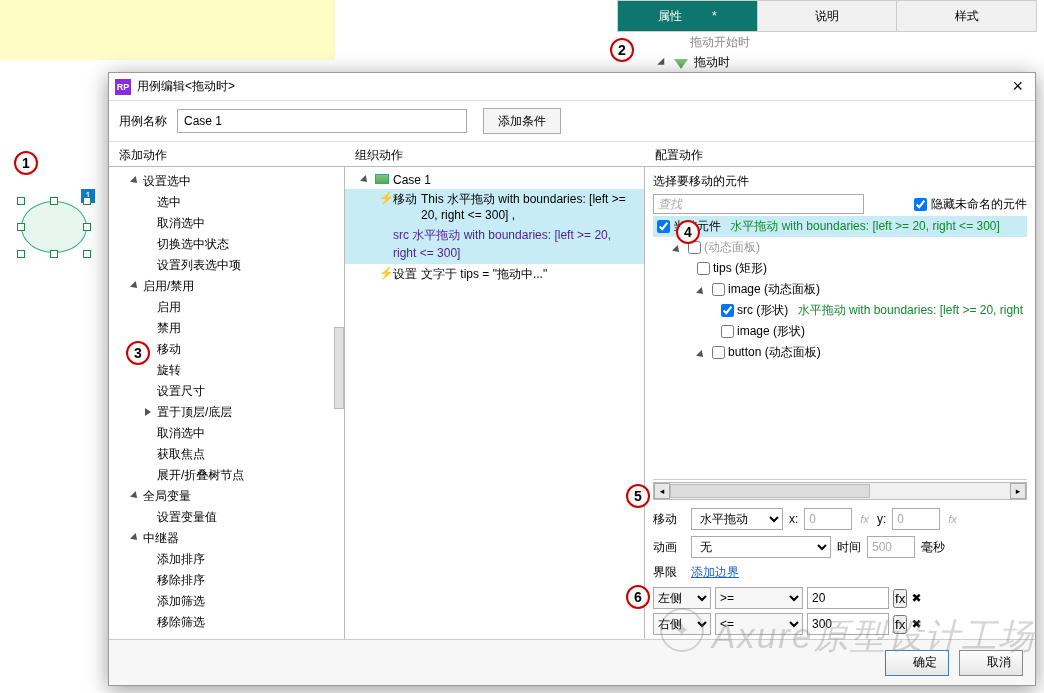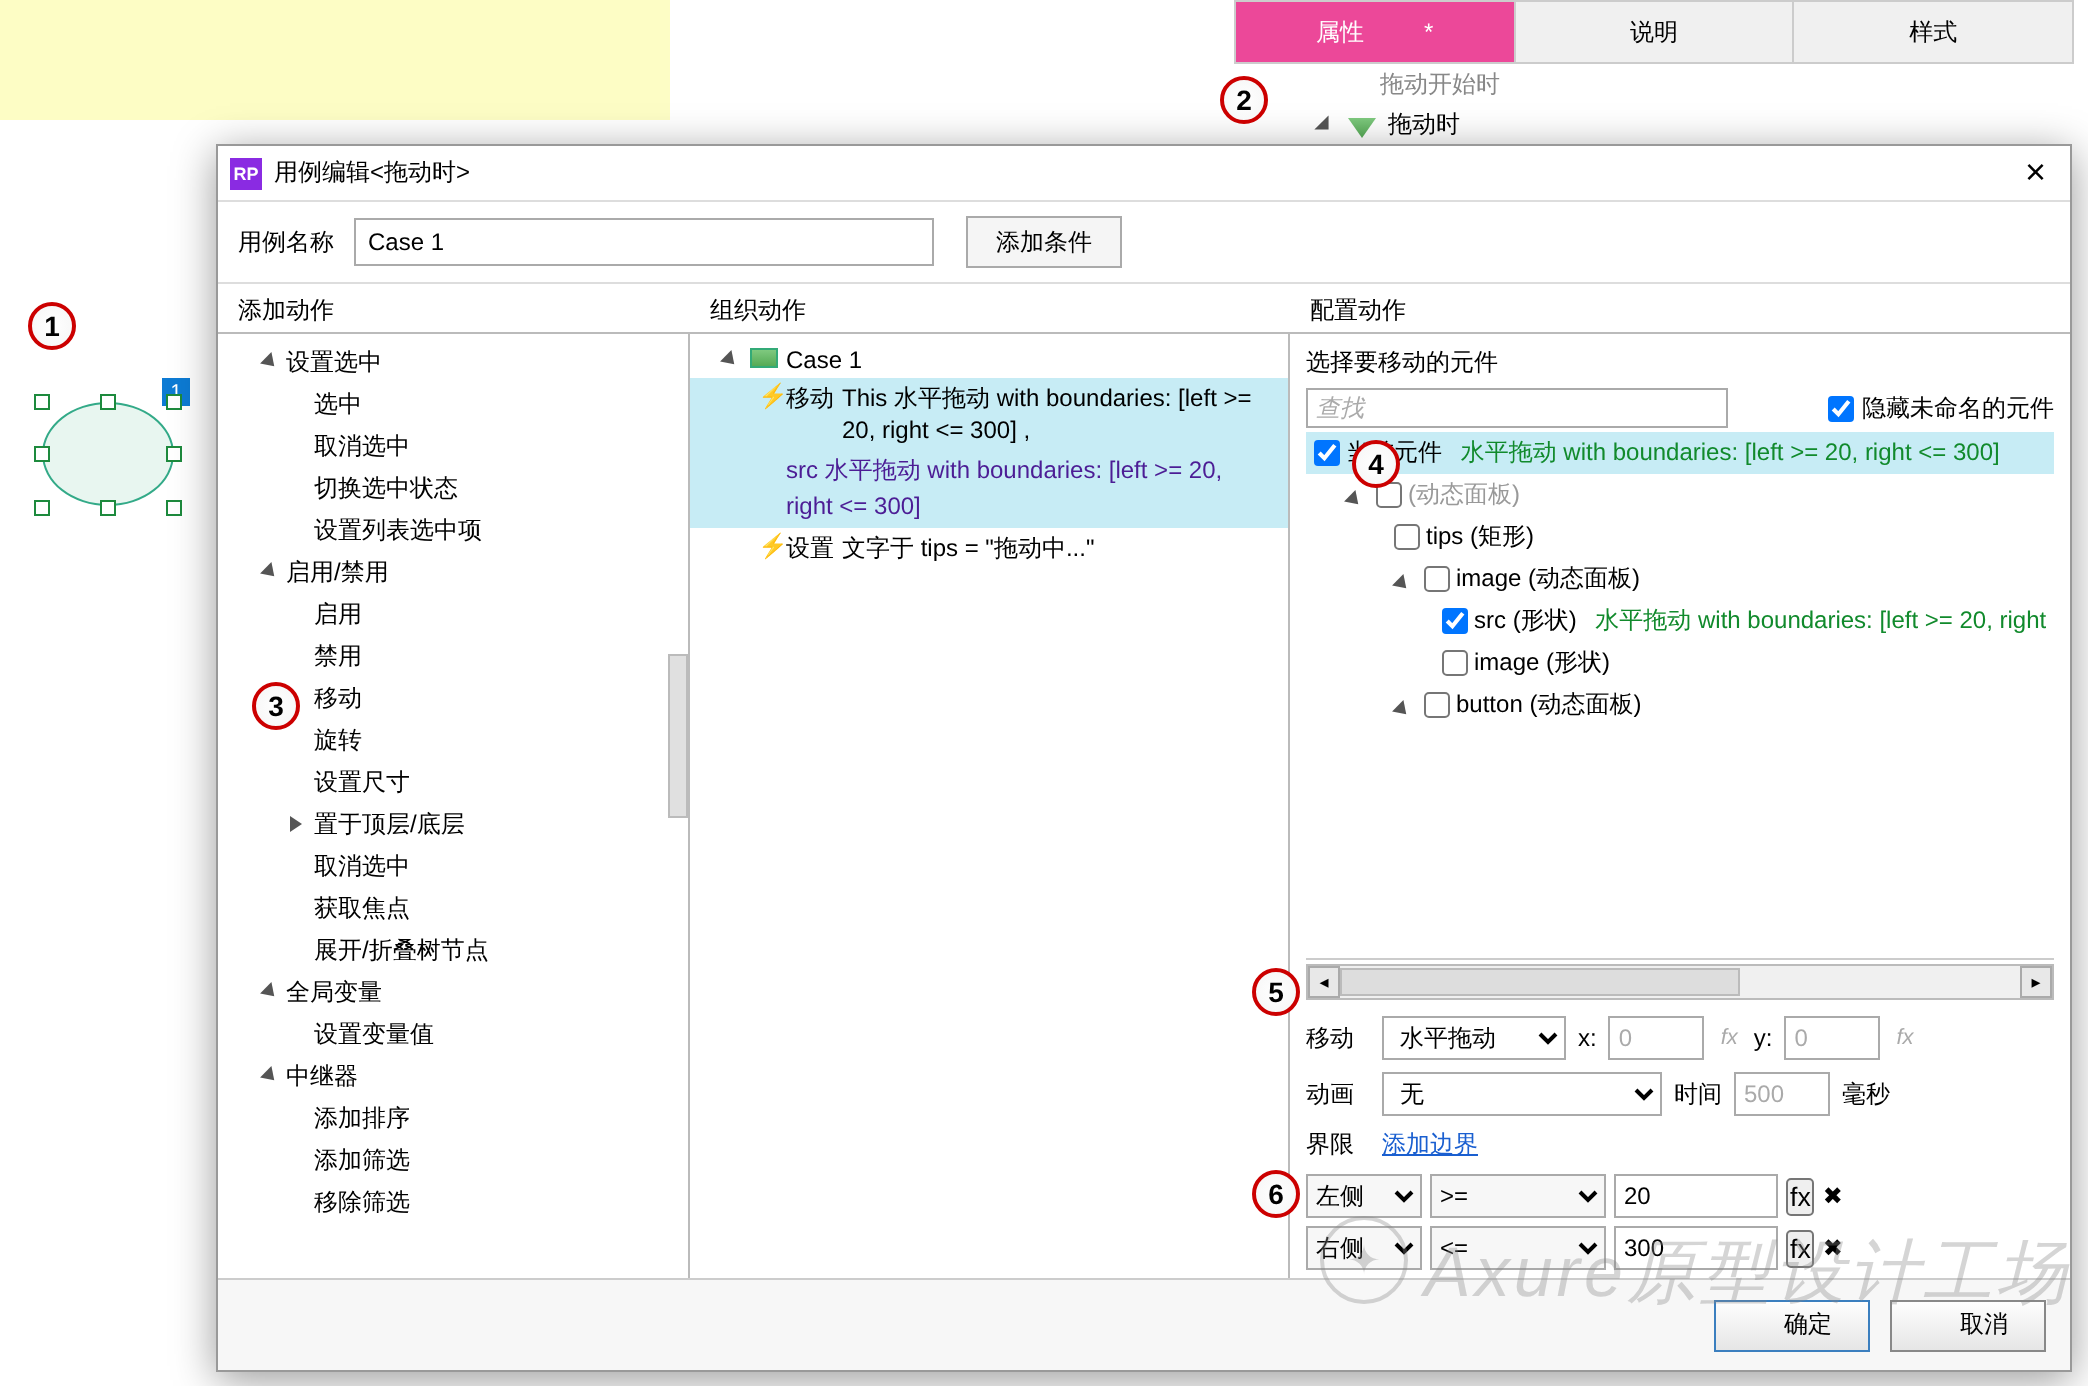--- a/index.html
+++ b/index.html
@@ -5,21 +5,21 @@
 * { box-sizing: border-box; margin: 0; padding: 0; font-family: "Microsoft YaHei", sans-serif; }
 body { width: 1044px; height: 693px; background: #fff; position: relative; overflow: hidden; font-size: 12px; }
 
 
 .canvas-bg { position: absolute; left: 0; top: 0; width: 335px; height: 60px; background: #fdfdc5; }
 
 
 .top-tabs { position: absolute; left: 617px; top: 0; width: 420px; height: 32px; display: flex; border: 1px solid #ccc; }
 .top-tabs .ttab { flex: 1; display: flex; align-items: center; justify-content: center; border-right: 1px solid #ccc; background: #f0f0f0; cursor: pointer; }
 .top-tabs .ttab:last-child { border-right: none; }
-.top-tabs .ttab.active { background: #ec4899; color: #fff; }
+.top-tabs .ttab.active { background: #0f766e; color: #fff; }
 .top-tabs .ttab .asterisk { margin-left: 30px; color: #fff; }
 
 
 .event-panel { position: absolute; left: 640px; top: 32px; width: 360px; height: 42px; font-size: 12px; }
 .event-row { display: flex; align-items: center; height: 20px; padding-left: 20px; }
 .event-icon { width: 14px; height: 10px; margin-right: 6px; display: inline-block; }
 .event-icon.open { background: linear-gradient(#7fc97f, #5a5); clip-path: polygon(0 0, 50% 100%, 100% 0); position: relative; top: 2px;}
 .exp-arrow { width: 10px; height: 10px; margin-right: 4px; display: inline-block; position: relative; }
 .exp-arrow::before { content: ""; position: absolute; width: 0; height: 0; border-left: 5px solid #555; border-top: 5px solid transparent; border-bottom: 5px solid transparent; transform: rotate(45deg); top: 1px; }
 
@@ -104,21 +104,21 @@
 .cfg-row .fx-inline { color: #aaa; font-style: italic; font-size: 11px; padding: 0 2px; }
 .link { color: #1a5fd0; text-decoration: underline; cursor: pointer; }
 
 .boundary-row { display: flex; align-items: center; gap: 4px; margin-bottom: 4px; font-size: 12px; }
 .boundary-row select { height: 22px; border: 1px solid #aaa; background: #f7f7f7; font-size: 12px;}
 .boundary-row select.side { width: 58px; }
 .boundary-row select.op { width: 88px; }
 .boundary-row input { width: 82px; height: 22px; border: 1px solid #aaa; padding: 0 4px; font-size: 12px;}
 
 .dialog-footer { position: absolute; bottom: 0; left: 0; right: 0; height: 46px; border-top: 1px solid #ccc; display: flex; align-items: center; justify-content: flex-end; padding: 0 12px; gap: 10px; background: #f7f7f7; }
-.dialog-footer button { width: 78px; height: 26px; border: 1px solid #888; background: linear-gradient(#fefefe,#e6e6e6); cursor: pointer; font-size: 12px; padding-left: 16px; }
+.dialog-footer button { width: 64px; height: 26px; border: 1px solid #888; background: linear-gradient(#fefefe,#e6e6e6); cursor: pointer; font-size: 12px; padding-left: 16px; }
 .dialog-footer button:first-child { border: 1px solid #3b7fbf; }
 
 
 .rn { position: absolute; width: 24px; height: 24px; border: 2px solid #cc0000; border-radius: 50%; background: radial-gradient(#fff,#f5f5f5); display: flex; align-items: center; justify-content: center; font-size: 14px; font-weight: bold; color: #000; z-index: 999; }
 .rn1{left:14px;top:151px}
 .rn2{left:610px;top:38px}
 .rn3{left:126px;top:341px}
 .rn4{left:676px;top:220px}
 .rn5{left:626px;top:484px}
 .rn6{left:626px;top:585px}
@@ -209,20 +209,21 @@
       <div class="tree-item l3">旋转</div>
       <div class="tree-item l3">设置尺寸</div>
       <div class="tree-item l1" style="padding-left:36px"><span class="arr right"></span><span>置于顶层/底层</span></div>
       <div class="tree-item l3">取消选中</div>
       <div class="tree-item l3">获取焦点</div>
       <div class="tree-item l3">展开/折叠树节点</div>
       <div class="tree-item l1" style="padding-left:22px"><span class="arr down"></span><span>全局变量</span></div>
       <div class="tree-item l3">设置变量值</div>
       <div class="tree-item l1" style="padding-left:22px"><span class="arr down"></span><span>中继器</span></div>
       <div class="tree-item l3">添加排序</div>
+      <div class="tree-item l3">移除排序</div>
       <div class="tree-item l3">添加筛选</div>
       <div class="tree-item l3">移除筛选</div>
     </div>
 
     <div class="col-mid">
       <div class="org-item"><span class="arr down"></span><span class="case-icon"></span><span>Case 1</span></div>
       <div class="org-item sel" style="padding-left:34px;">
         <div class="org-line">
           <span class="bolt">⚡</span>
           <span class="org-label">移动</span>

